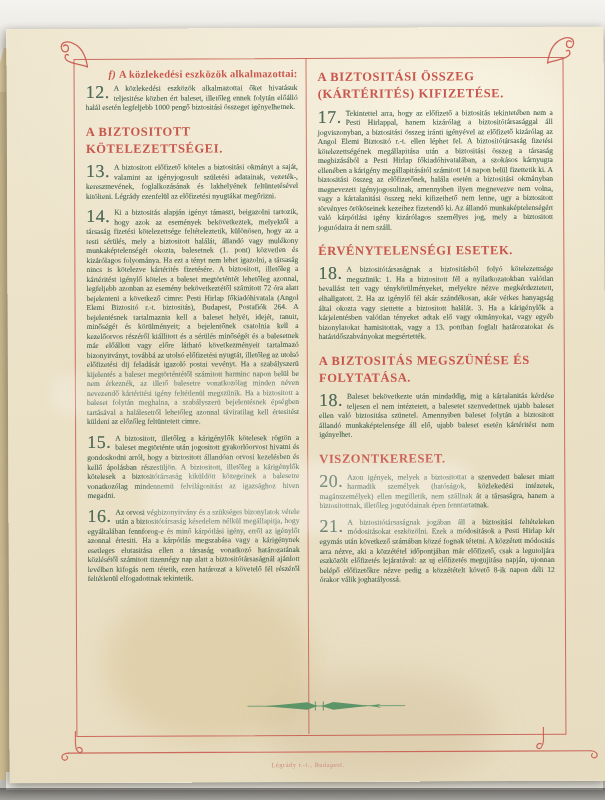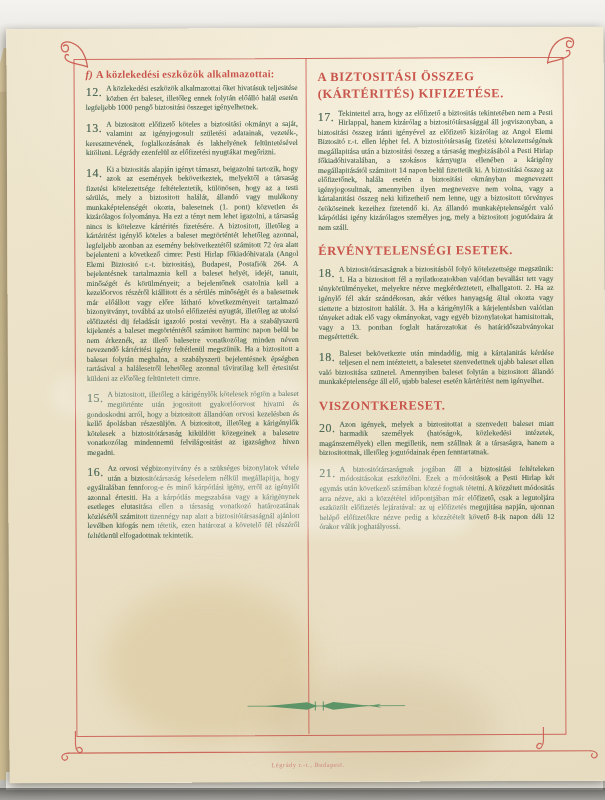--- a/index.html
+++ b/index.html
@@ -44,27 +44,27 @@
   .stub.bl{left:58px;top:702px;transform:scaleX(-1);}
   .stub.br{left:526px;top:700px;}
   .bottomline{position:absolute;left:50px;top:716px;opacity:.85;}
   .arrow{position:absolute;left:238px;top:670px;}
 
   .col{position:absolute;top:40px;color:var(--ink-green);}
   .col-left{left:79px;width:212px;}
   .col-right{left:311px;width:235px;}
   .para{font-size:7.5px;line-height:1.27;text-align:justify;margin:0 0 7px;
         color:var(--ink-green);text-shadow:0 0 .4px rgba(79,107,89,.55);}
-  .num{float:left;font-size:12px;line-height:14px;margin:1px 4px 0 0;
+  .num{float:left;font-size:18px;line-height:14px;margin:1px 4px 0 0;
        letter-spacing:.5px;}
   .heading{font-size:12.5px;line-height:1.38;letter-spacing:.6px;font-weight:bold;
        color:var(--accent-red);margin:11px 0 5px;text-transform:uppercase;}
   .heading.first{margin-top:1px;}
   .subheading{font-size:10.5px;font-weight:bold;color:var(--accent-red);
-       letter-spacing:.2px;margin:0 0 4px;}
+       letter-spacing:.2px;margin:0 0 4px;text-align:right;}
   .sub-label{font-style:italic;margin-right:3px;}
   .footer{position:absolute;left:0;width:100%;top:733px;text-align:center;
        font-size:6.5px;letter-spacing:.5px;color:var(--footer-pink);}
 </style>
 </head>
 <body>
 
 <div class="stage">
   <div class="fold-corner"></div>
   <div class="under-left"></div>
@@ -103,31 +103,33 @@
         <path d="M9 8 C4 8 1 11 3 14 C6 17 10 13 7 11"></path>
         <path d="M531 8 C536 8 539 11 537 14 C534 17 530 13 533 11"></path>
       </g>
     </svg>
 
     <div class="col col-left">
       <div class="subheading">
         <span class="sub-label">f)</span><span>A közlekedési eszközök alkalmazottai:</span>
       </div>
       <p class="para"><span class="num">12.</span><span>A közlekedési eszközök alkalmazottai őket hivatásuk teljesitése közben ért baleset, illetőleg ennek folytán előálló halál esetén legfeljebb 1000 pengő biztositási összeget igényelhetnek.</span></p>
+      <h3 class="heading">A BIZTOSITOTT KÖTELEZETTSÉGEI.</h3>
       <p class="para"><span class="num">13.</span><span>A biztositott előfizető köteles a biztositási okmányt a saját, valamint az igényjogosult születési adatainak, vezeték-, keresztnevének, foglalkozásának és lakhelyének feltüntetésével kitölteni. Légrády ezenfelül az előfizetési nyugtákat megőrizni.</span></p>
       <p class="para"><span class="num">14.</span><span>Ki a biztositás alapján igényt támaszt, beigazolni tartozik, hogy azok az események bekövetkeztek, melyektől a társaság fizetési kötelezettsége feltételeztetik, különösen, hogy az a testi sérülés, mely a biztositott halálát, állandó vagy mulékony munkaképtelenségét okozta, balesetnek (1. pont) közvetlen és kizárólagos folyománya. Ha ezt a tényt nem lehet igazolni, a társaság nincs is kötelezve kártérités fizetésére. A biztositott, illetőleg a kártéritést igénylő köteles a baleset megtörténtét lehetőleg azonnal, legfeljebb azonban az esemény bekövetkeztétől számitott 72 óra alatt bejelenteni a következő cimre: Pesti Hirlap főkiadóhivatala (Angol Elemi Biztositó r.-t. biztositás), Budapest, Postafiók 264. A bejelentésnek tartalmaznia kell a baleset helyét, idejét, tanuit, minőségét és körülményeit; a bejelentőnek csatolnia kell a kezelőorvos részéről kiállitott és a sérülés minőségét és a balesetnek már előállott vagy előre látható következményeit tartalmazó bizonyitványt, továbbá az utolsó előfizetési nyugtát, illetőleg az utolsó előfizetési dij feladását igazoló postai vevényt. Ha a szabályszerü kijelentés a baleset megtörténtétől számitott harminc napon belül be nem érkeznék, az illető balesetre vonatkozólag minden néven nevezendő kártéritési igény feltétlenül megszünik. Ha a biztositott a baleset folytán meghalna, a szabályszerü bejelentésnek épségben tartásával a halálesetről lehetőleg azonnal táviratilag kell értesitést küldeni az előzőleg feltüntetett cimre.</span></p>
       <p class="para"><span class="num">15.</span><span>A biztositott, illetőleg a kárigénylők kötelesek rögtön a baleset megtörténte után jogositott gyakorlóorvost hivatni és gondoskodni arról, hogy a biztositott állandóan orvosi kezelésben és kellő ápolásban részesüljön. A biztositott, illetőleg a kárigénylők kötelesek a biztositótársaság kiküldött közegeinek a balesetre vonatkozólag mindennemü felvilágositást az igazsághoz hiven megadni.</span></p>
       <p class="para"><span class="num">16.</span><span>Az orvosi végbizonyitvány és a szükséges bizonylatok vétele után a biztositótársaság késedelem nélkül megállapitja, hogy egyáltalában fennforog-e és minő kárpótlási igény, erről az igénylőt azonnal értesiti. Ha a kárpótlás megszabása vagy a kárigénynek esetleges elutasitása ellen a társaság vonatkozó határozatának közlésétől számitott tizennégy nap alatt a biztositótársaságnál ajánlott levélben kifogás nem tétetik, ezen határozat a követelő fél részéről feltétlenül elfogadottnak tekintetik.</span></p>
     </div>
 
     <div class="col col-right">
       <h3 class="heading first">A BIZTOSITÁSI ÖSSZEG (KÁRTÉRITÉS) KIFIZETÉSE.</h3>
       <p class="para"><span class="num">17.</span><span>Tekintettel arra, hogy az előfizető a biztositás tekintetében nem a Pesti Hirlappal, hanem kizárólag a biztositótársasággal áll jogviszonyban, a biztositási összeg iránti igényével az előfizető kizárólag az Angol Elemi Biztositó r.-t. ellen léphet fel. A biztositótársaság fizetési kötelezettségének megállapitása után a biztositási összeg a társaság megbizásából a Pesti Hirlap főkiadóhivatalában, a szokásos kárnyugta ellenében a kárigény megállapitásától számitott 14 napon belül fizettetik ki. A biztositási összeg az előfizetőnek, halála esetén a biztositási okmányban megnevezett igényjogosultnak, amennyiben ilyen megnevezve nem volna, vagy a kártalanitási összeg neki kifizethető nem lenne, ugy a biztositott törvényes örököseinek kezeihez fizetendő ki. Az állandó munkaképtelenségért való kárpótlási igény kizárólagos személyes jog, mely a biztositott jogutódaira át nem száll.</span></p>
       <h3 class="heading">ÉRVÉNYTELENSÉGI ESETEK.</h3>
       <p class="para"><span class="num">18.</span><span>A biztositótársaságnak a biztositásból folyó kötelezettsége megszünik: 1. Ha a biztositott fél a nyilatkozatokban valótlan bevallást tett vagy ténykörülményeket, melyekre nézve megkérdeztetett, elhallgatott. 2. Ha az igénylő fél akár szándékosan, akár vétkes hanyagság által okozta vagy siettette a biztositott halálát. 3. Ha a kárigénylők a kárjelentésben valótlan tényeket adtak elő vagy okmányokat, vagy egyéb bizonylatokat hamisitottak, vagy a 13. pontban foglalt határozatokat és határidőszabványokat megsértették.</span></p>
+      <h3 class="heading">A BIZTOSITÁS MEGSZÜNÉSE ÉS FOLYTATÁSA.</h3>
       <p class="para"><span class="num">18.</span><span>Baleset bekövetkezte után mindaddig, mig a kártalanitás kérdése teljesen el nem intéztetett, a balesetet szenvedettnek ujabb baleset ellen való biztositása szünetel. Amennyiben baleset folytán a biztositott állandó munkaképtelensége áll elő, ujabb baleset esetén kártéritést nem igényelhet.</span></p>
       <h3 class="heading">VISZONTKERESET.</h3>
       <p class="para"><span class="num">20.</span><span>Azon igények, melyek a biztositottat a szenvedett baleset miatt harmadik személyek (hatóságok, közlekedési intézetek, magánszemélyek) ellen megilletik, nem szállnak át a társaságra, hanem a biztositottnak, illetőleg jogutódainak épen fenntartatnak.</span></p>
       <p class="para"><span class="num">21.</span><span>A biztositótársaságnak jogában áll a biztositási feltételeken módositásokat eszközölni. Ezek a módositások a Pesti Hirlap két egymás után következő számában közzé fognak tétetni. A közzétett módositás arra nézve, aki a közzététel időpontjában már előfizető, csak a legutoljára eszközölt előfizetés lejáratával: az uj előfizetés megujitása napján, ujonnan belépő előfizetőkre nézve pedig a közzétételt követő 8-ik napon déli 12 órakor válik joghatályossá.</span></p>
     </div>
 
     <svg class="arrow" width="158" height="16" viewBox="0 0 158 16">
       <g fill="#5d9468" stroke="#5d9468">
         <line x1="0" y1="8" x2="158" y2="8" stroke-width="0.8"></line>
         <polygon points="18,8 60,4.2 70,8 60,11.8" stroke-width="0"></polygon>

